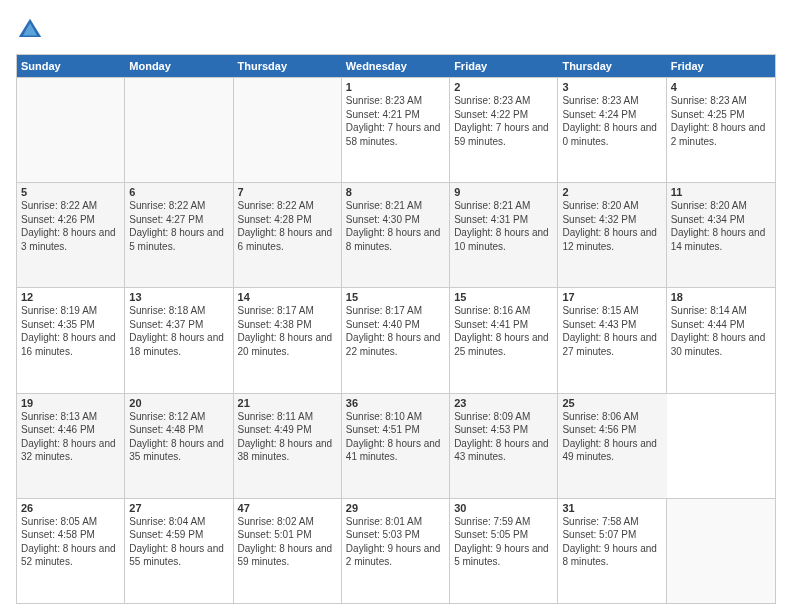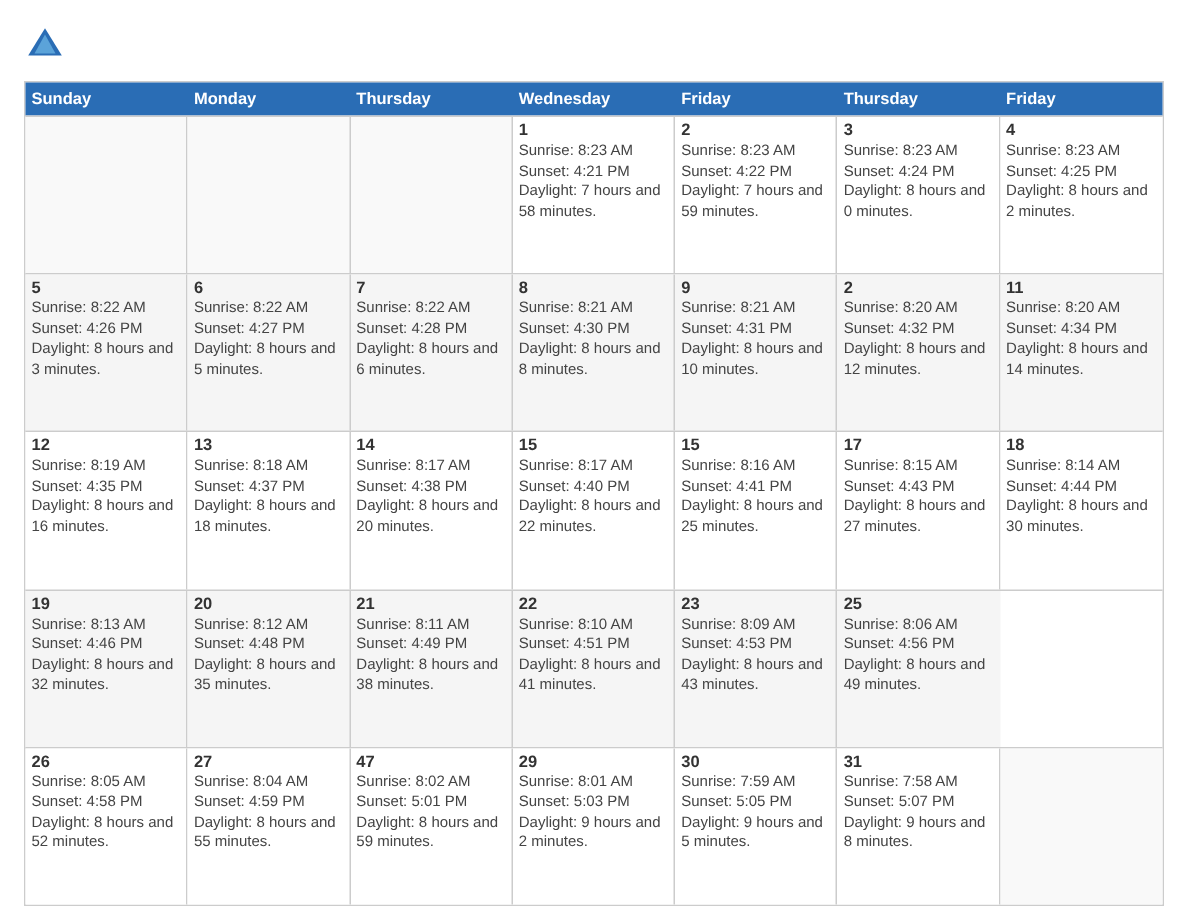--- a/index.html
+++ b/index.html
@@ -240,21 +240,21 @@
           </div>
           <div class="cal-cell shaded">
             <span class="day-number">20</span>
             <div class="cell-info">Sunrise: 8:12 AM<br>Sunset: 4:48 PM<br>Daylight: 8 hours and 35 minutes.</div>
           </div>
           <div class="cal-cell shaded">
             <span class="day-number">21</span>
             <div class="cell-info">Sunrise: 8:11 AM<br>Sunset: 4:49 PM<br>Daylight: 8 hours and 38 minutes.</div>
           </div>
           <div class="cal-cell shaded">
-            <span class="day-number">22</span>
+            <span class="day-number">36</span>
             <div class="cell-info">Sunrise: 8:10 AM<br>Sunset: 4:51 PM<br>Daylight: 8 hours and 41 minutes.</div>
           </div>
           <div class="cal-cell shaded">
             <span class="day-number">23</span>
             <div class="cell-info">Sunrise: 8:09 AM<br>Sunset: 4:53 PM<br>Daylight: 8 hours and 43 minutes.</div>
           </div>
           <div class="cal-cell shaded">
             <span class="day-number">25</span>
             <div class="cell-info">Sunrise: 8:06 AM<br>Sunset: 4:56 PM<br>Daylight: 8 hours and 49 minutes.</div>
           </div>

